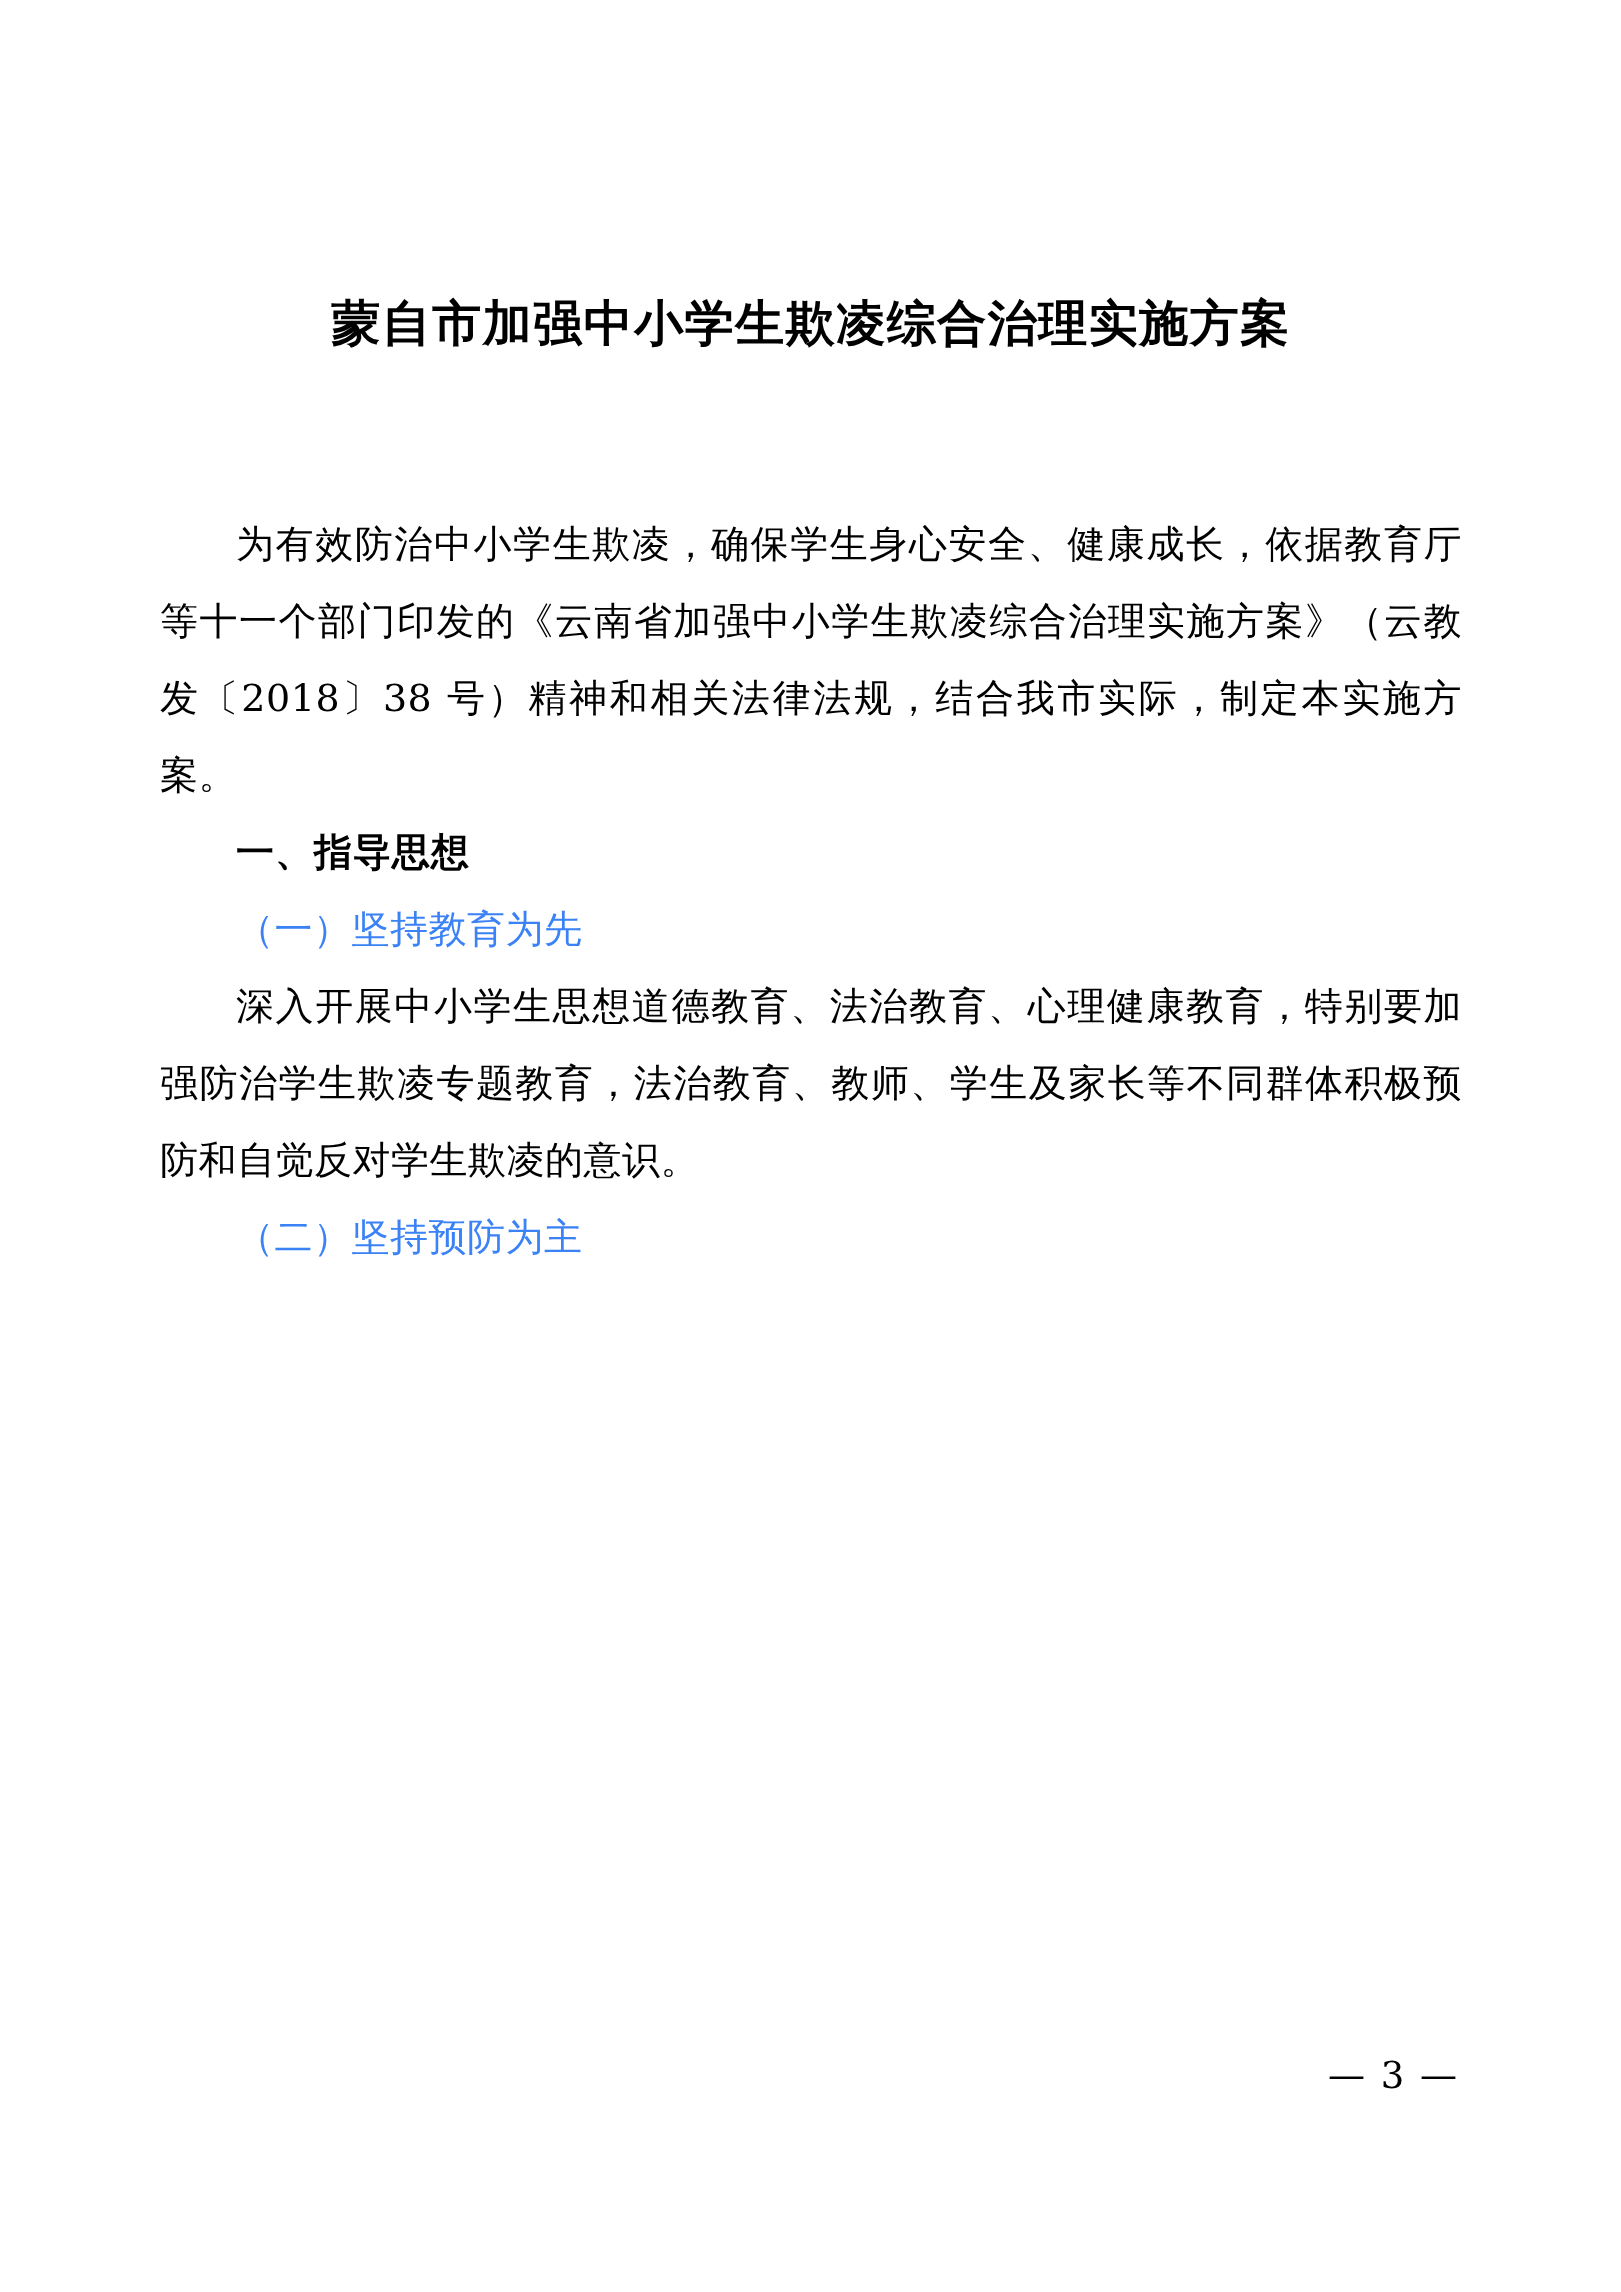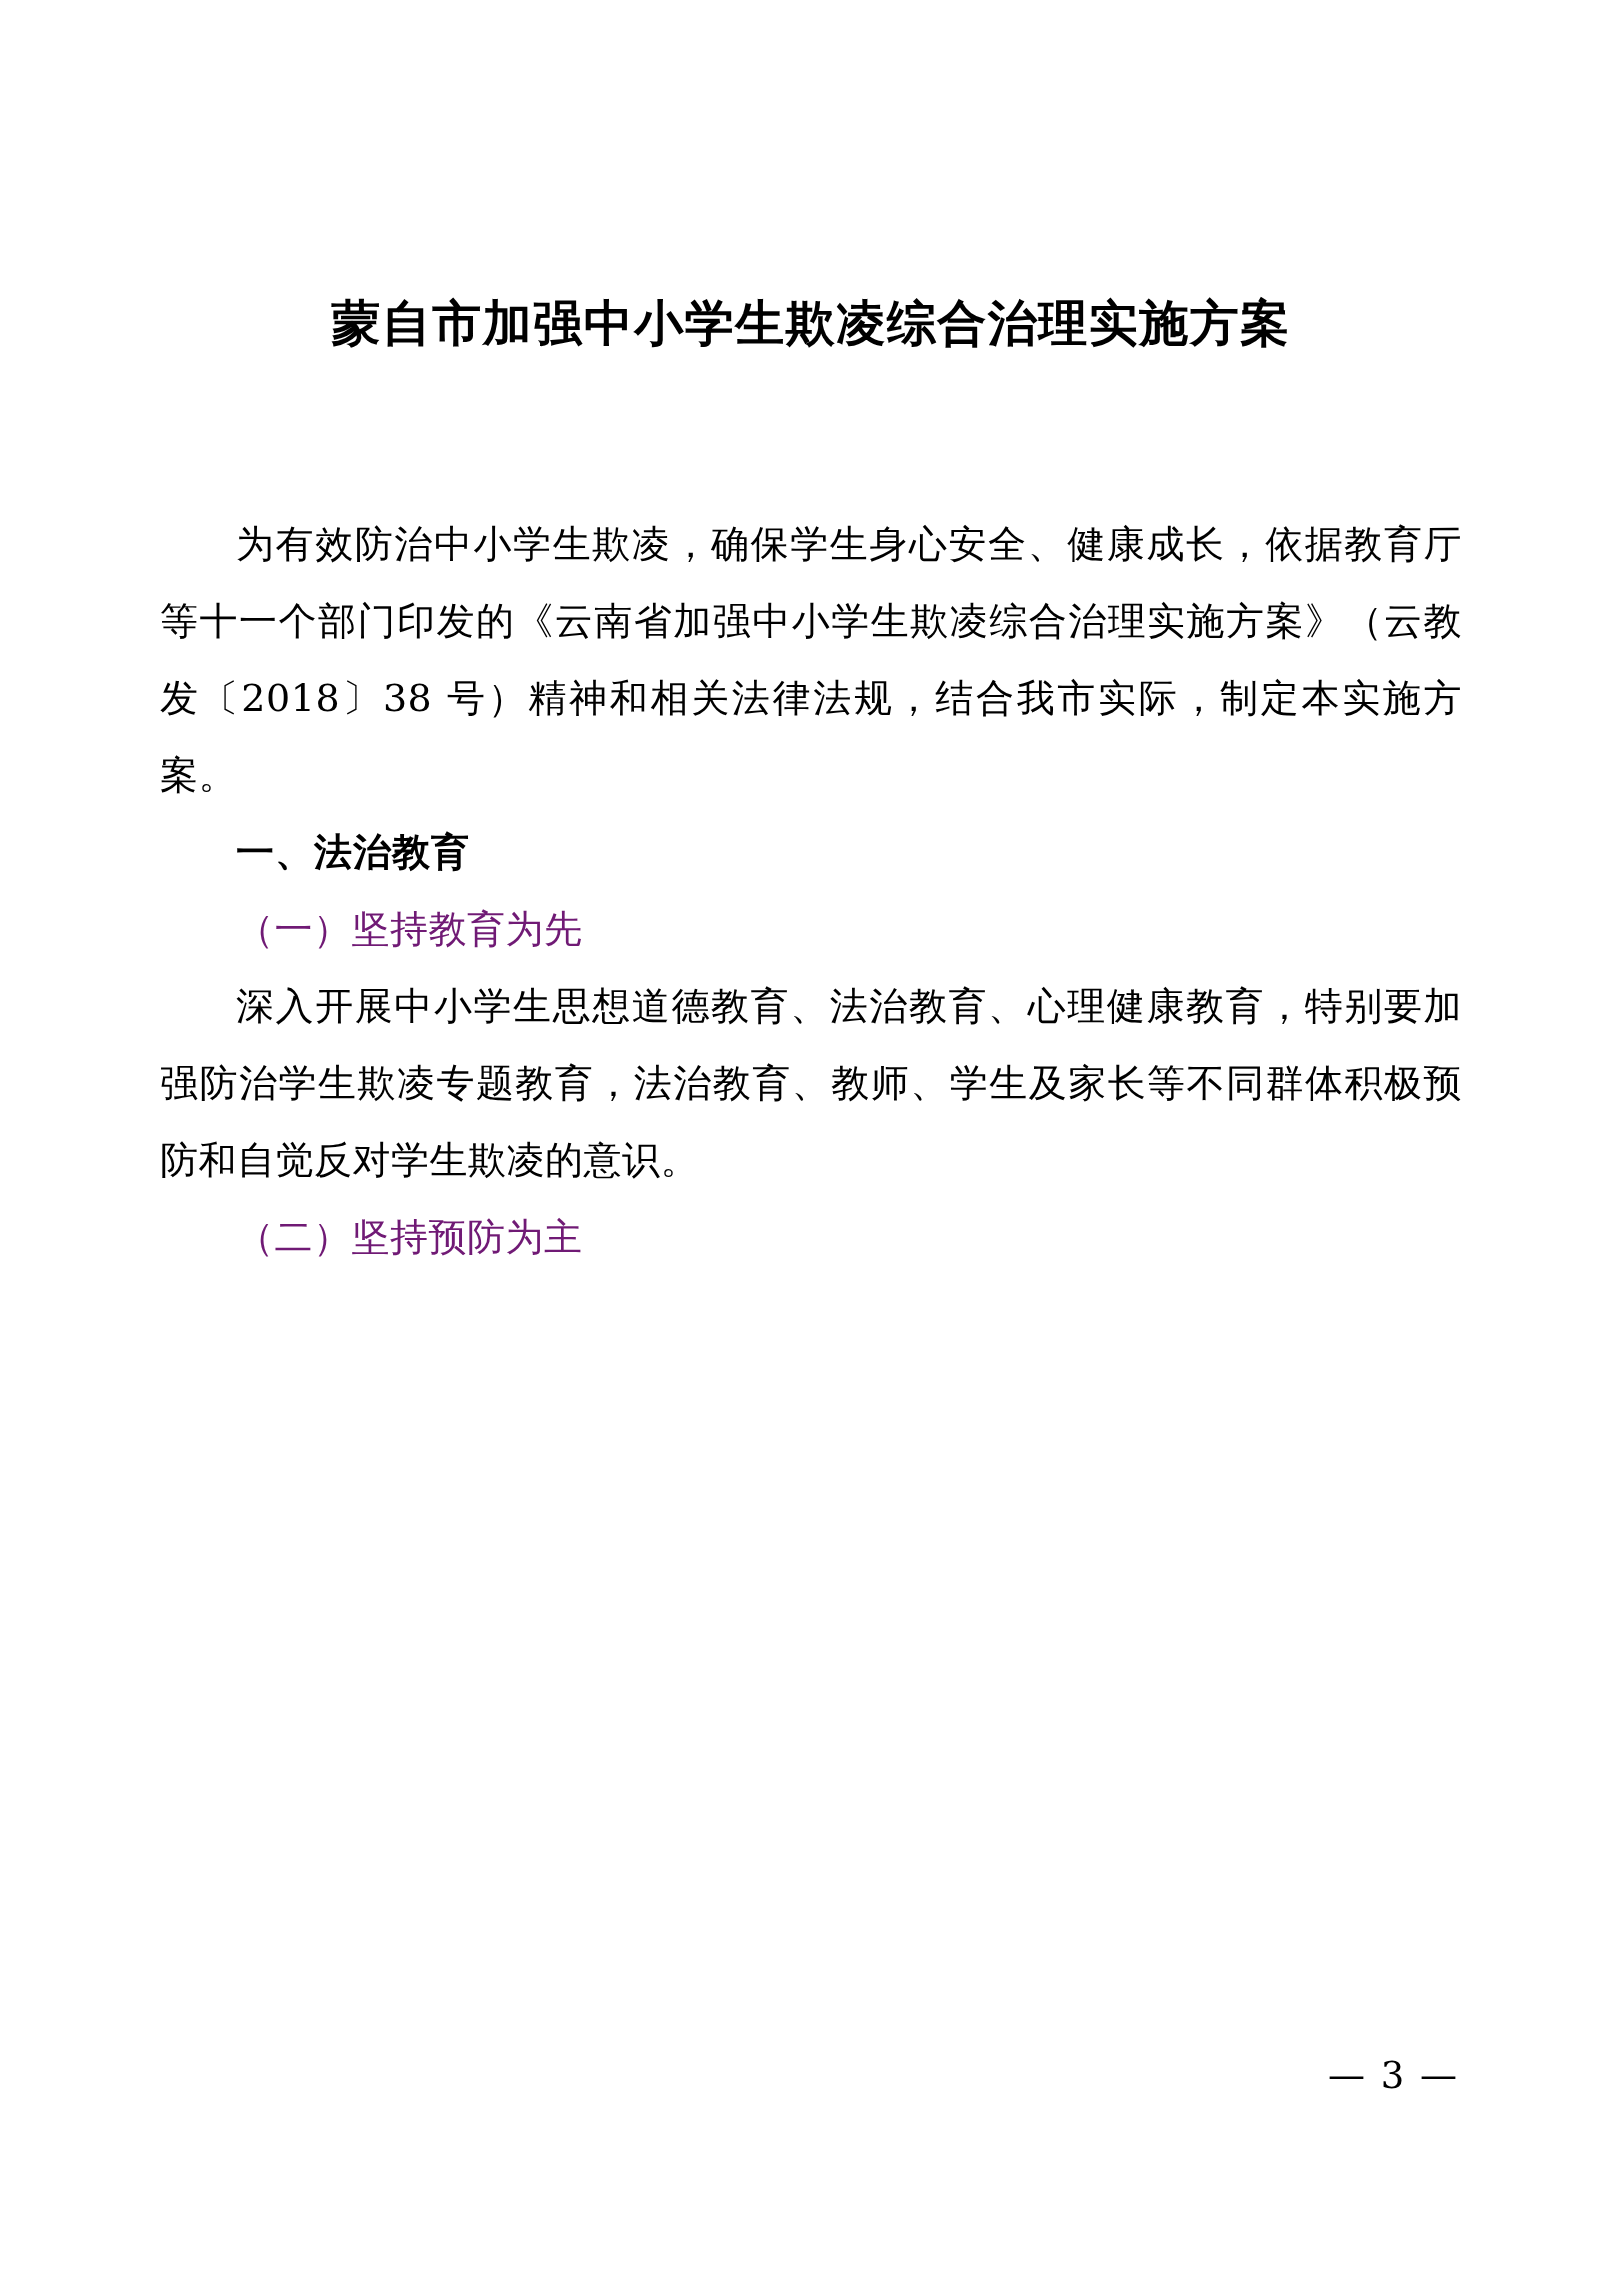--- a/index.html
+++ b/index.html
@@ -77,21 +77,21 @@
     letter-spacing: 1px;
   }
 
   
   p.subheading {
     margin: 0;
     padding: 0;
     font-family: "DejaVu Serif", "Liberation Serif", serif;
     font-size: 38px;
     line-height: 77px;
-    color: #701a75;
+    color: #3b82f6;
     text-indent: 76px;
     letter-spacing: 0.5px;
   }
 
   
   .page-number {
     position: absolute;
     bottom: 196px;
     right: 162px;
     font-family: "DejaVu Serif", "Liberation Serif", serif;
@@ -106,21 +106,21 @@
 
 <div class="page">
   <div class="content">
 
     <h1 class="doc-title">蒙自市加强中小学生欺凌综合治理实施方案</h1>
 
     <div class="body-block">
 
       <p class="para">为有效防治中小学生欺凌，确保学生身心安全、健康成长，依据教育厅等十一个部门印发的《云南省加强中小学生欺凌综合治理实施方案》（云教发〔2018〕38 号）精神和相关法律法规，结合我市实际，制定本实施方案。</p>
 
-      <p class="heading">一、法治教育</p>
+      <p class="heading">一、指导思想</p>
 
 
 
       <p class="subheading">（一）坚持教育为先</p>
 
       <p class="para">深入开展中小学生思想道德教育、法治教育、心理健康教育，特别要加强防治学生欺凌专题教育，法治教育、教师、学生及家长等不同群体积极预防和自觉反对学生欺凌的意识。</p>
 
       <p class="subheading">（二）坚持预防为主</p>
 
     </div>

